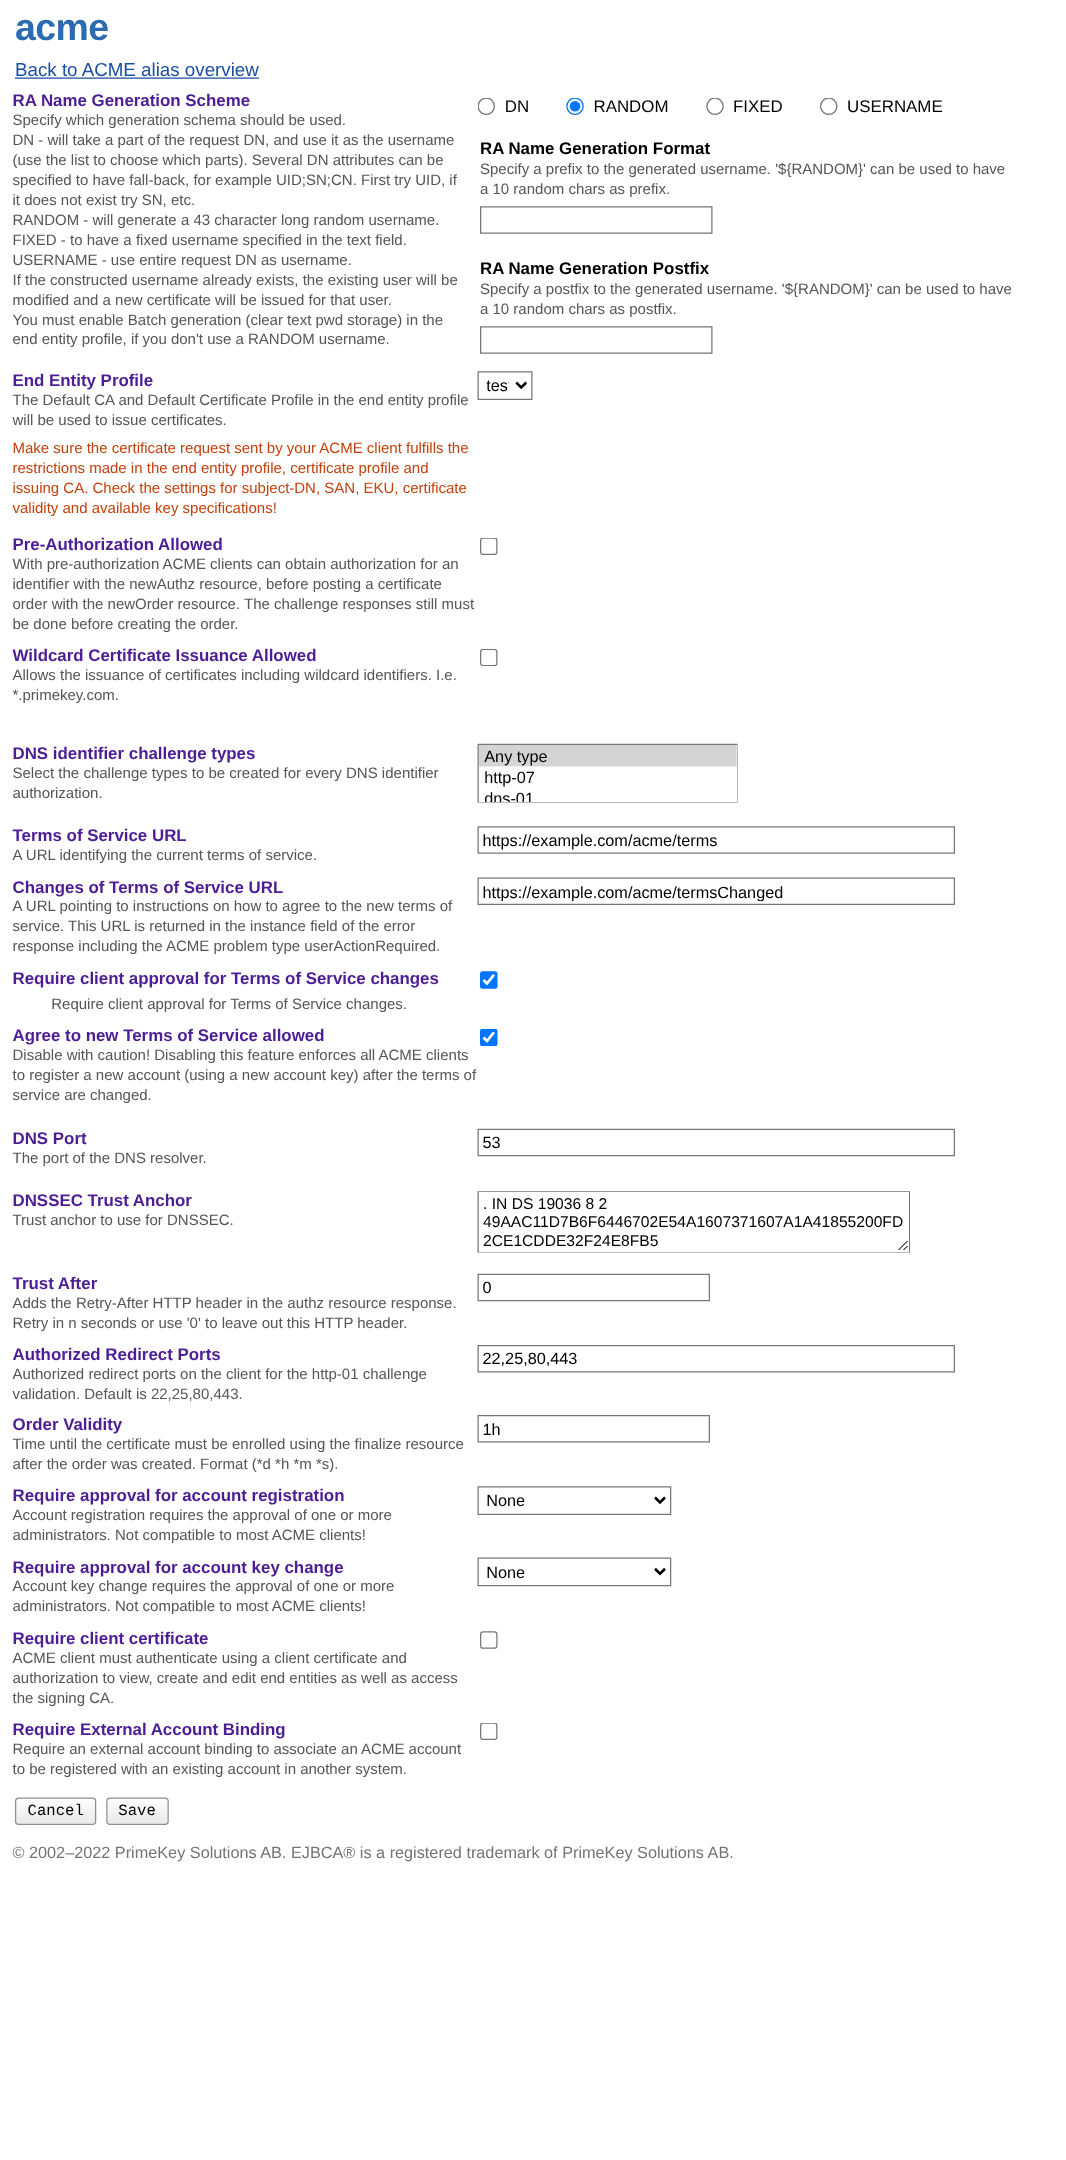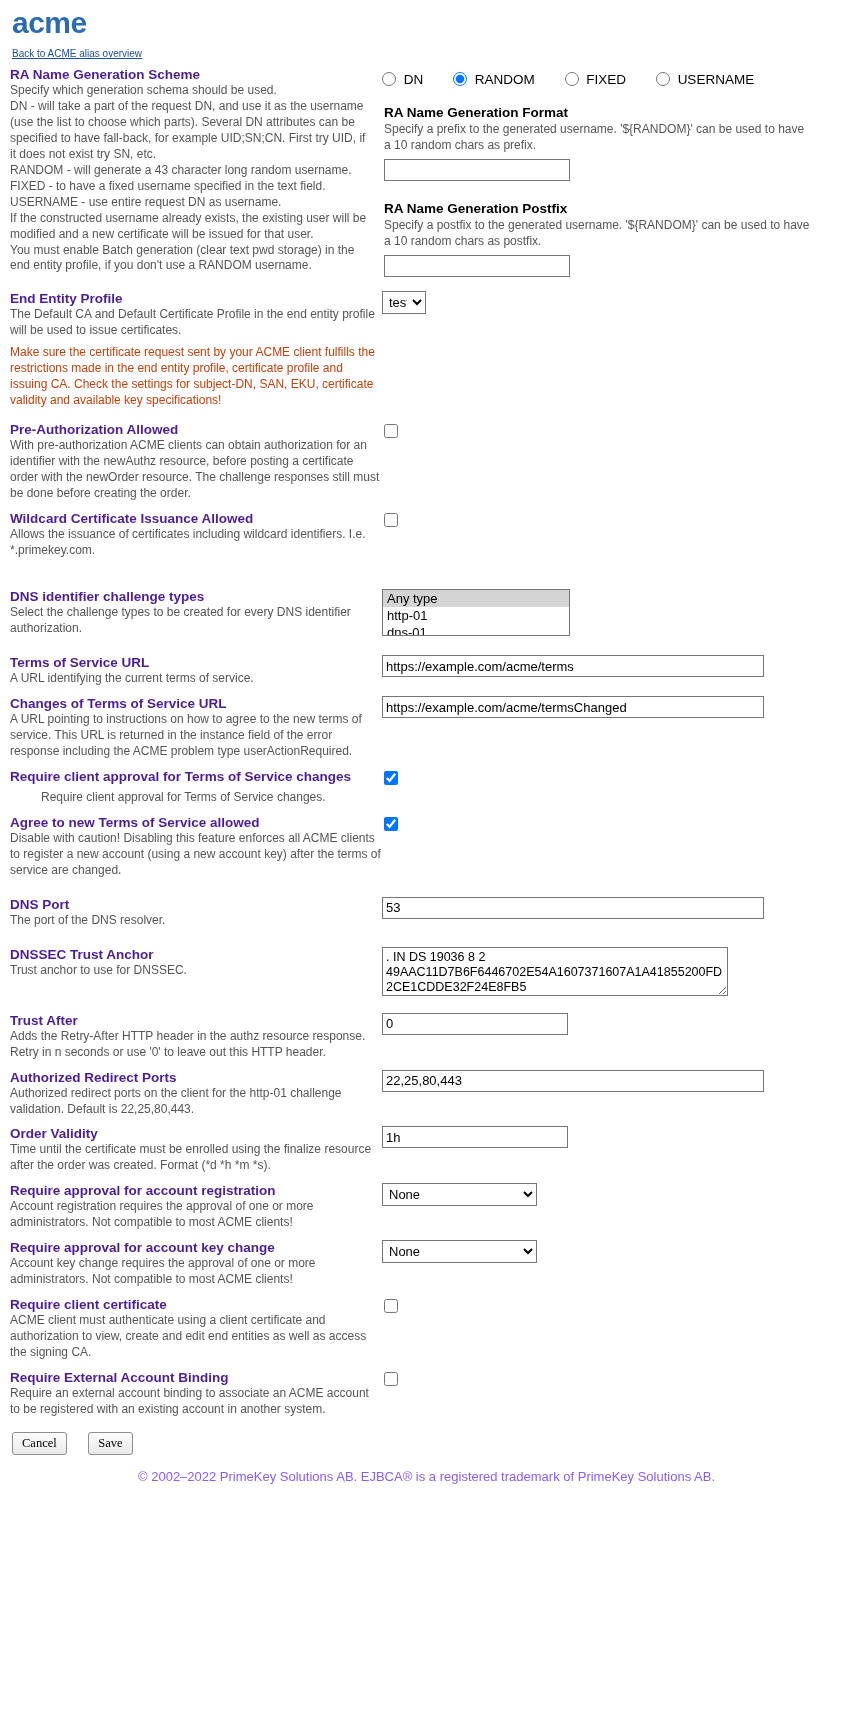--- a/index.html
+++ b/index.html
@@ -21,21 +21,21 @@
     font-weight: bold;
     color: #2B6CB0;
     letter-spacing: -0.5px;
     padding: 6px 0 2px 2px;
     font-family: "Liberation Sans", sans-serif;
   }
   .backlink {
     display: block;
     color: #1a4fa0;
     text-decoration: underline;
-    font-size: 10px;
+    font-size: 15px;
     padding: 6px 0 8px 2px;
   }
   table.form {
     width: 100%;
     border-collapse: collapse;
   }
   table.form td {
     vertical-align: top;
     padding: 0;
   }
@@ -101,21 +101,21 @@
     font-size: 13.5px;
   }
   .radio-item {
     display: inline-block;
     margin-right: 26px;
     white-space: nowrap;
   }
   .radio-item label { vertical-align: middle; }
 
   .listbox {
-    width: 188px;
+    width: 208px;
     height: 47px;
     border: 1px solid #767676;
     background: #fff;
     overflow-y: scroll;
     font-size: 13px;
     line-height: 17px;
     padding: 0;
   }
   .listbox .opt { padding: 0 4px; }
   .listbox .opt.sel { background: #d4d4d4; }
@@ -146,33 +146,33 @@
     line-height: 1.33;
     display: block;
     margin-bottom: 5px;
     max-width: 430px;
   }
 
   .buttons {
     padding: 14px 0 4px 2px;
   }
   .btn {
-    font-family: Liberation Serif, serif;
+    font-family: Liberation Mono, monospace;
     font-size: 12.5px;
     padding: 3px 9px;
     border: 1px solid #8d8d8d;
     background: linear-gradient(#fdfdfd, #e9e9e9);
     border-radius: 3px;
-    margin-right: 18px;
+    margin-right: 4px;
     cursor: pointer;
   }
   .footer {
-    text-align: center;
+    text-align: left;
     font-size: 13px;
-    color: #8b5cf6;
+    color: #737373;
     padding: 10px 0 14px 0;
   }
   .top-split {
     display: flex;
     align-items: flex-start;
   }
   .top-left { width: 372px; flex: 0 0 372px; padding-right: 8px;}
   .top-right { flex: 1 1 auto; }
 </style>
 </head>
@@ -281,21 +281,21 @@
         </tr>
 
     <tr>
       <td class="label-col">
         <span class="lbl">DNS identifier challenge types</span>
         <span class="help">Select the challenge types to be created for every DNS identifier authorization.</span>
       </td>
       <td class="field-col">
         <div class="listbox">
           <div class="opt sel">Any type</div>
-          <div class="opt">http-01</div>
+          <div class="opt">http-07</div>
           <div class="opt">dns-01</div>
         </div>
       </td>
     </tr>
 
     <tr>
           <td colspan="2" class="smallspace"></td>
         </tr>
 
 

